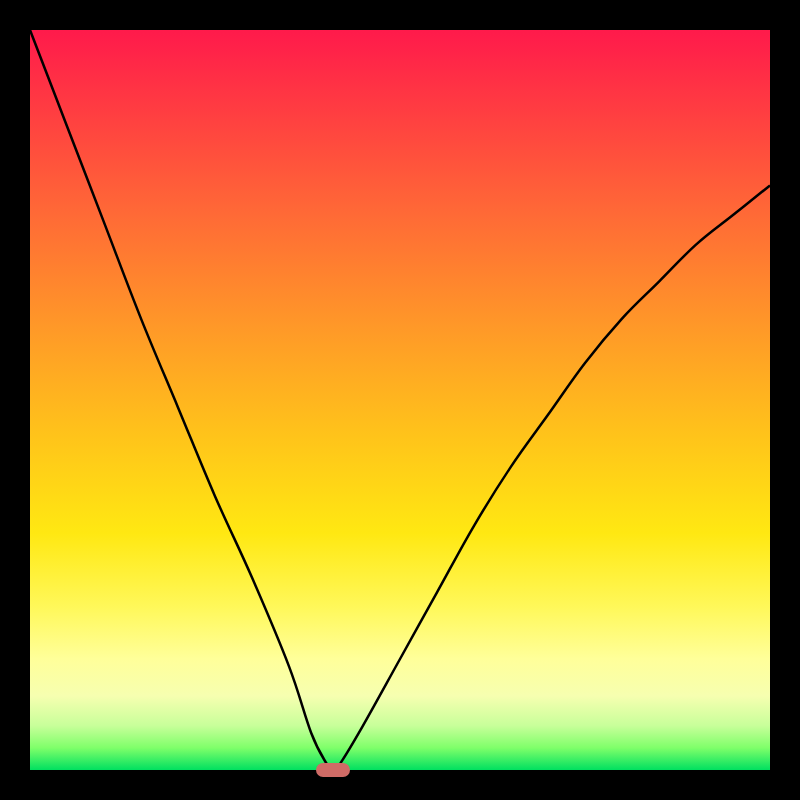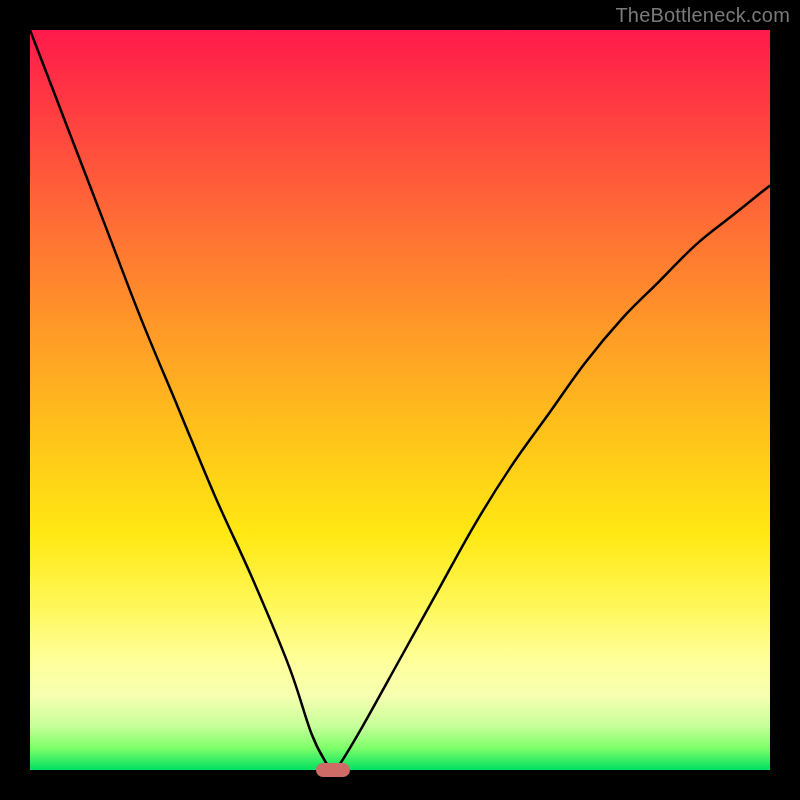--- a/index.html
+++ b/index.html
@@ -75,15 +75,14 @@
   <div class="plot-area">
 
     <svg class="curve" viewBox="0 0 740 740" preserveAspectRatio="none">
       <path id="curve-path" fill="none" stroke-width="2.5" stroke="#000000" d="M 0 0 C 6.66 17.316000000000006, 23.68 61.56800000000005, 37 96.20000000000005 C 50.32 130.83200000000005, 60.68 157.76799999999997, 74 192.39999999999998 C 87.32 227.03199999999998, 97.68 255.3, 111 288.6 C 124.32 321.90000000000003, 134.68 345.432, 148 377.40000000000003 C 161.32 409.36800000000005, 171.68 435.56399999999996, 185 466.2 C 198.32 496.836, 208.68 516.964, 222 547.6 C 235.32 578.236, 248.344 608.428, 259 636.4 C 269.656 664.372, 274.53999999999996 685.684, 281.2 703 C 287.86 720.316, 292.004 725.94, 296 732.6 C 299.996 739.26, 300.736 740, 303.4 740 C 306.06399999999996 740, 305.472 740.592, 310.8 732.6 C 316.12800000000004 724.6080000000001, 322.344 714.248, 333 695.6 C 343.656 676.952, 356.68 652.976, 370 629 C 383.32 605.024, 393.68000000000006 586.376, 407.00000000000006 562.4 C 420.32000000000005 538.424, 430.68 518.444, 444 495.79999999999995 C 457.32 473.15599999999995, 467.68 456.58000000000004, 481 436.6 C 494.32 416.62, 504.68 403.44800000000004, 518 384.8 C 531.32 366.152, 541.68 350.3159999999999, 555 332.99999999999994 C 568.32 315.68399999999997, 578.68 303.252, 592 288.6 C 605.32 273.94800000000004, 615.68 264.91999999999996, 629 251.59999999999997 C 642.32 238.27999999999997, 652.68 226.58800000000002, 666 214.60000000000002 C 679.32 202.61200000000002, 689.68 195.656, 703 185 C 716.32 174.344, 733.34 160.72799999999998, 740 155.39999999999998"></path>
     </svg>
 
     <div id="marker" class="marker" style="left: 303.4px; top: 740px;"></div>
 
   </div>
 
-  <div class="watermark">TheBottleneck.com</div>
 
 </div>
 
 </body></html>

